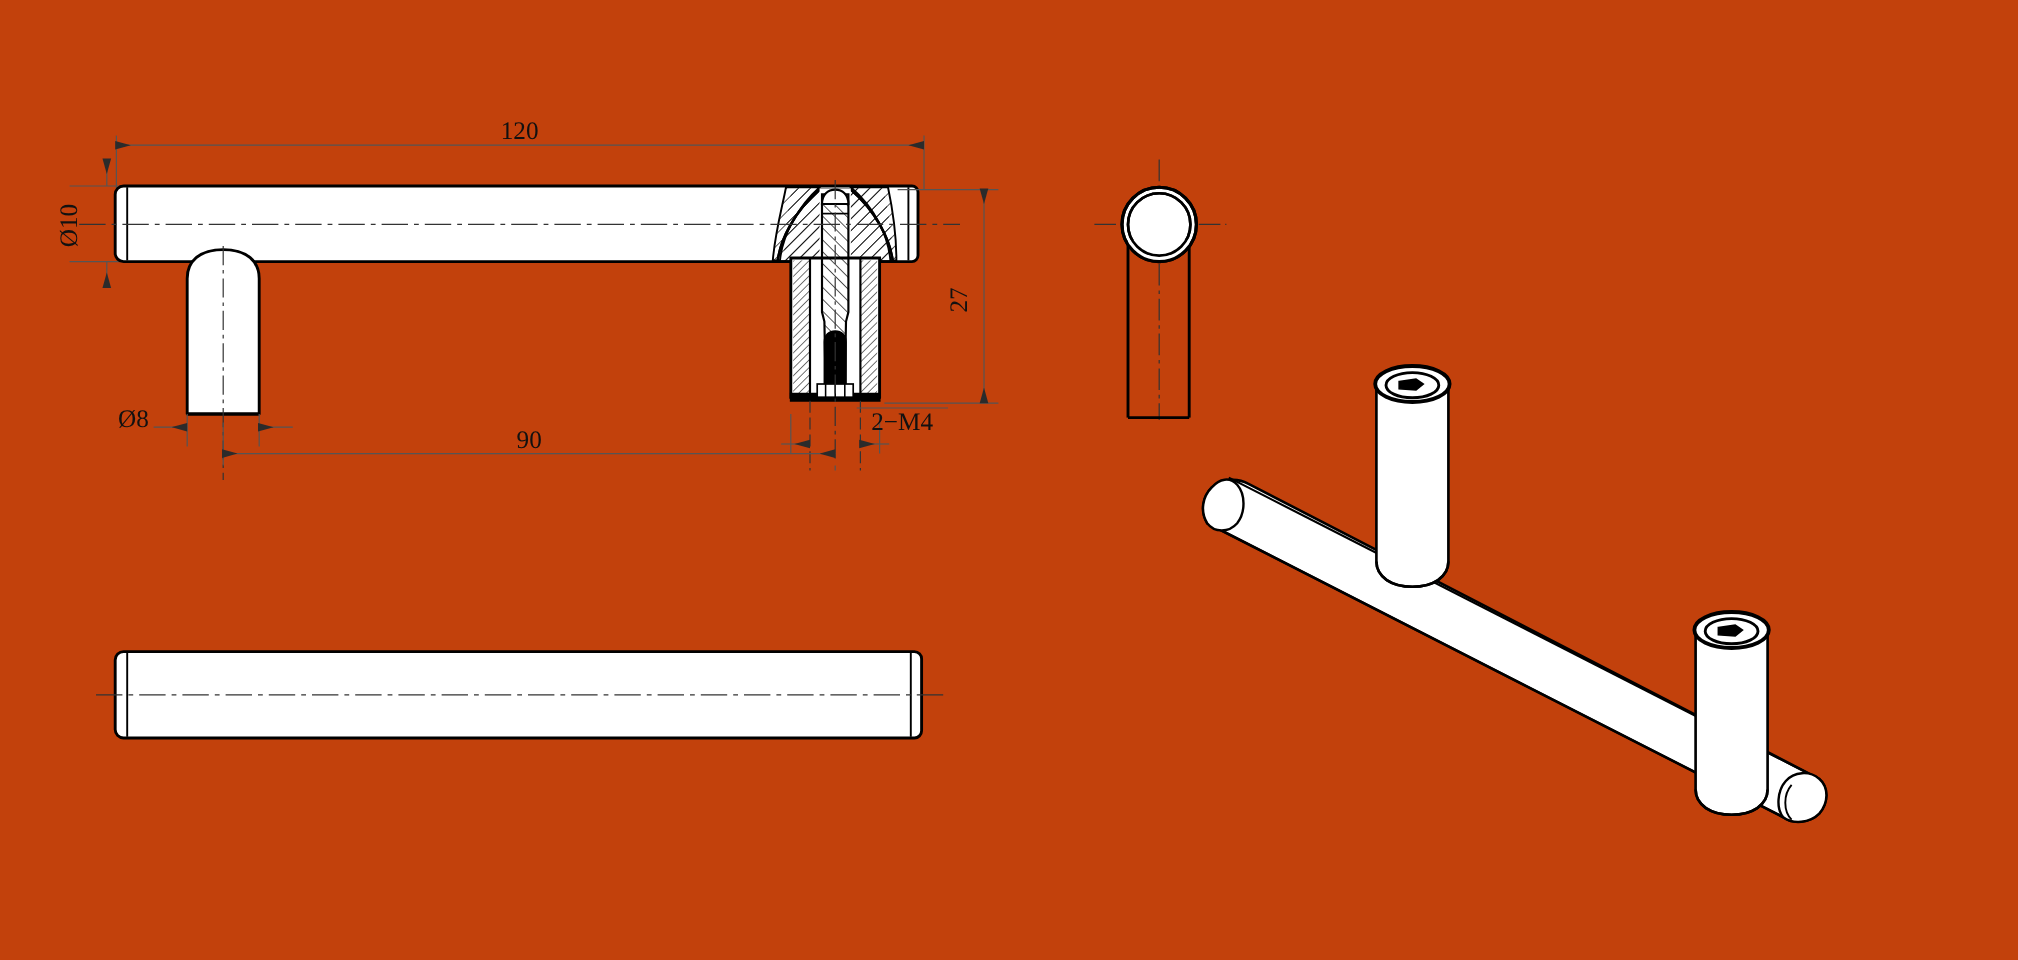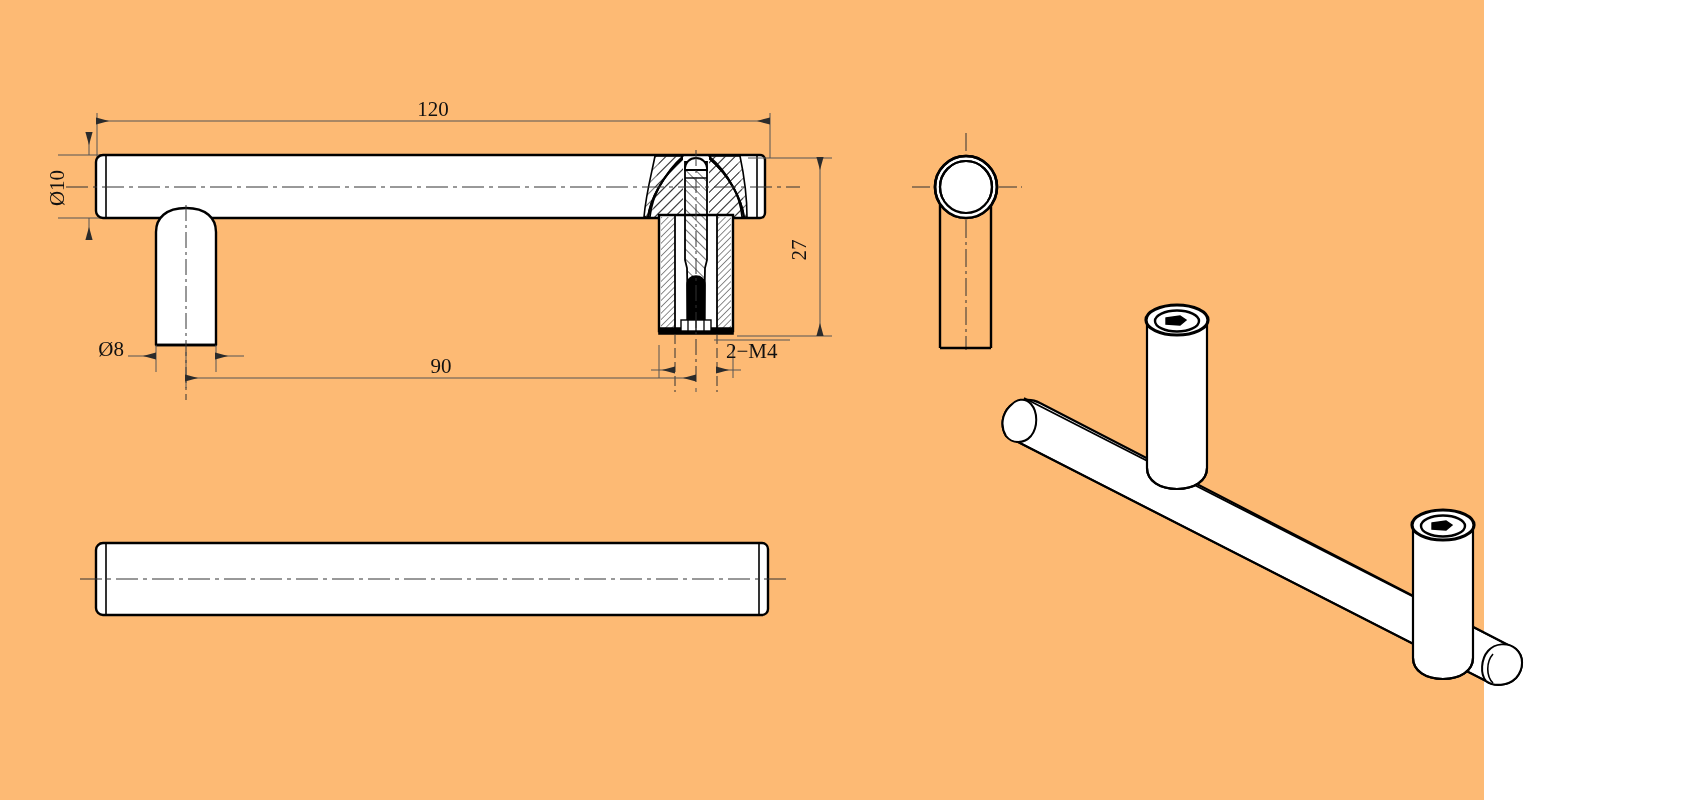--- a/index.html
+++ b/index.html
@@ -1,19 +1,19 @@
 <!DOCTYPE html>
 <html><head>
 <meta charset="utf-8">
 <title>Technical Drawing</title>
 <style>
   html,body{margin:0;padding:0;background:#ffffff;}
   body{width:1682px;height:800px;overflow:hidden;
        font-family:"Liberation Serif", serif;}
-  #sheet{position:relative;width:1484px;height:800px;background:#fdba74;}
+  #sheet{position:relative;width:1682px;height:800px;background:#c2410c;}
   svg#dwg{position:absolute;left:0;top:0;width:1682px;height:800px;display:block;}
   .lbl{font-family:"Liberation Serif", serif;font-size:21px;fill:#111;}
   .lbl-rot{font-family:"Liberation Serif", serif;font-size:21px;fill:#111;}
 </style>
 </head>
 <body>
 
 <div id="sheet">
 <svg id="dwg" viewBox="0 0 1682 800" xmlns="http://www.w3.org/2000/svg">
 

